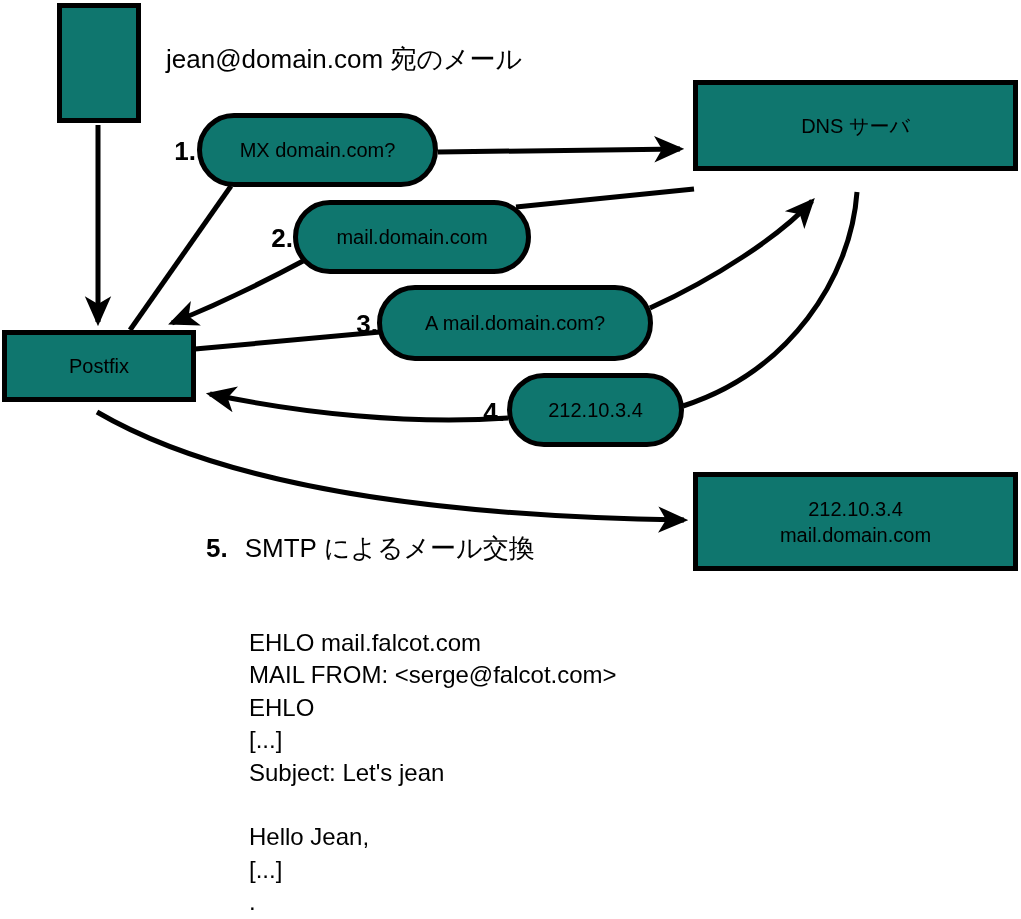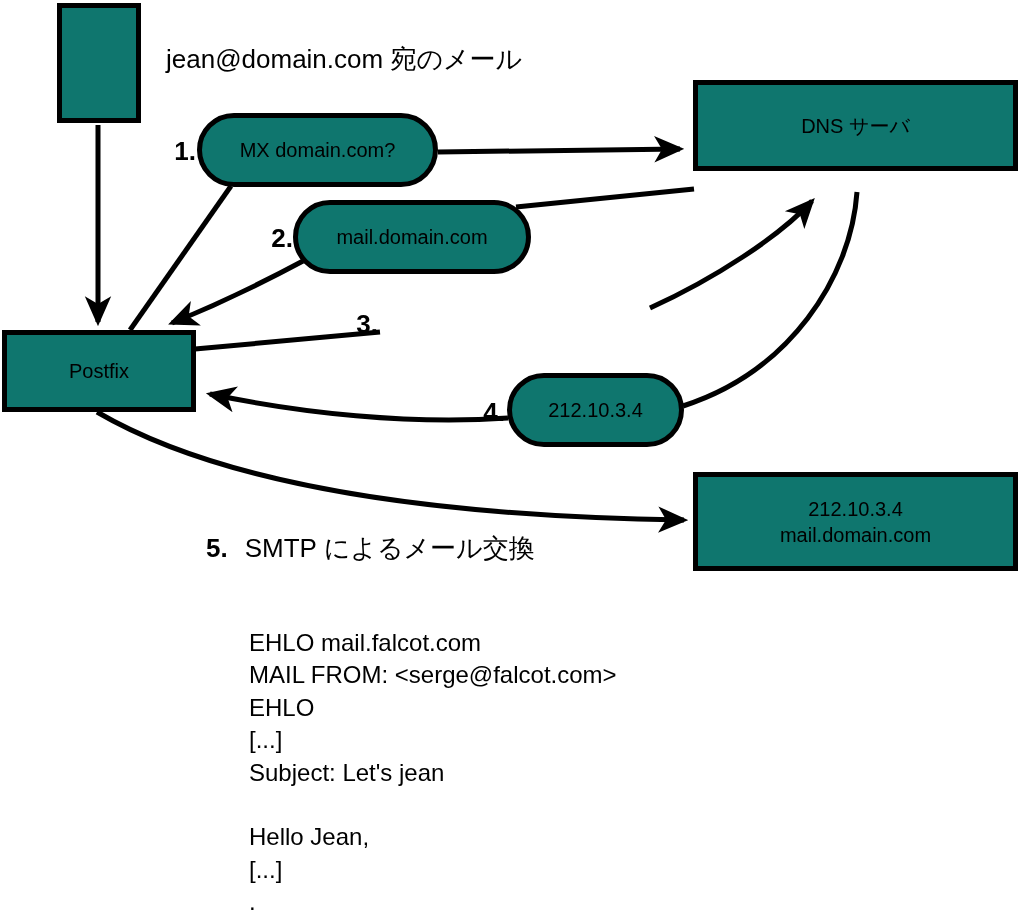--- a/index.html
+++ b/index.html
@@ -57,34 +57,37 @@
     <path d="M508,418 C410,425 300,413 210,394" marker-end="url(#arw)"></path>
     <path d="M97,412 C210,478 400,516 684,520" marker-end="url(#arw)"></path>
   </svg>
 
   <div class="node" style="left:57px;top:3px;width:84px;height:120px;"></div>
 
   <div class="node" style="left:693px;top:80px;width:325px;height:91px;">
     <span>DNS サーバ</span>
   </div>
 
-  <div class="node" style="left:2px;top:330px;width:194px;height:82px;">
+  <div class="node" style="left:2px;top:330px;width:194px;height:72px;">
     <span>Postfix</span>
   </div>
 
   <div class="node col" style="left:693px;top:472px;width:325px;height:99px;">
     <span>212.10.3.4</span>
     <span>mail.domain.com</span>
   </div>
 
   <div class="node pill" style="left:197px;top:113px;width:241px;height:74px;">
     <span>MX domain.com?</span>
   </div>
   <div class="node pill" style="left:293px;top:200px;width:238px;height:74px;">
     <span>mail.domain.com</span>
+  </div>
+  <div class="node pill" style="left:377px;top:285px;width:276px;height:76px;">
+    <span>A mail.domain.com?</span>
   </div>
   <div class="node pill" style="left:507px;top:373px;width:177px;height:74px;">
     <span>212.10.3.4</span>
   </div>
 
   <div class="num" style="left:144px;top:136px;">1.</div>
   <div class="num" style="left:241px;top:223px;">2.</div>
   <div class="num" style="left:326px;top:309px;">3.</div>
   <div class="num" style="left:453px;top:397px;">4.</div>
 

